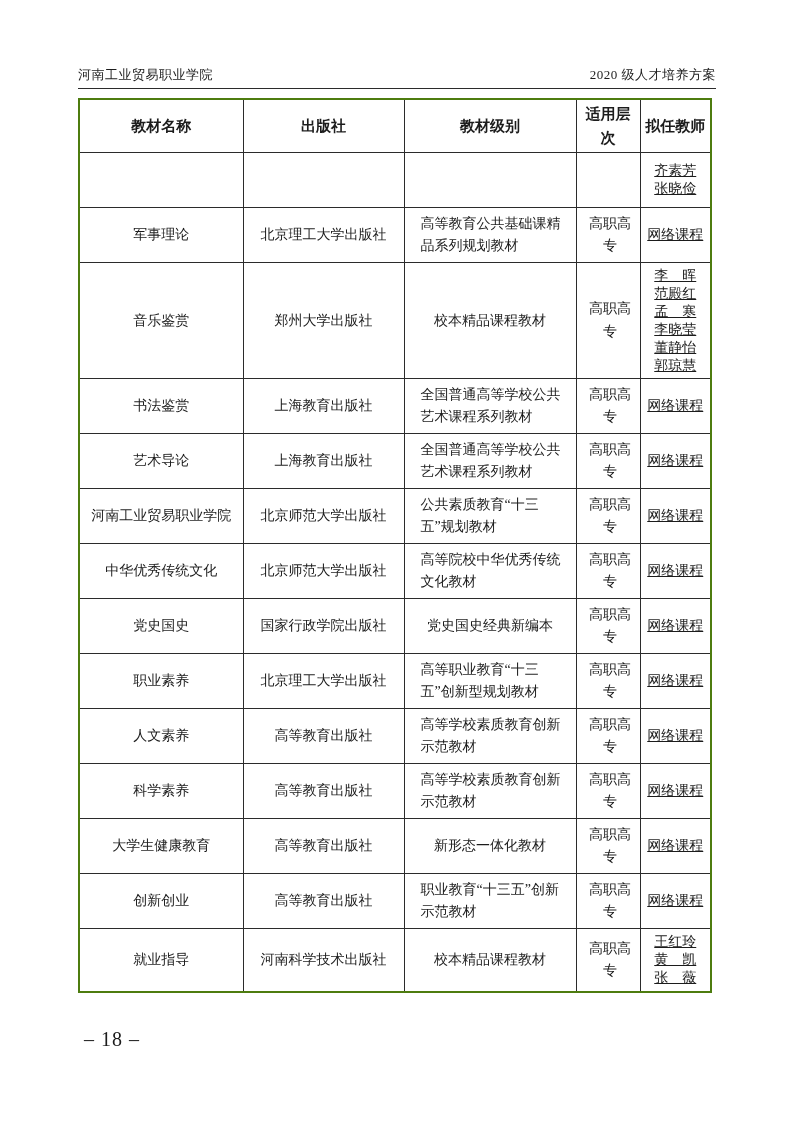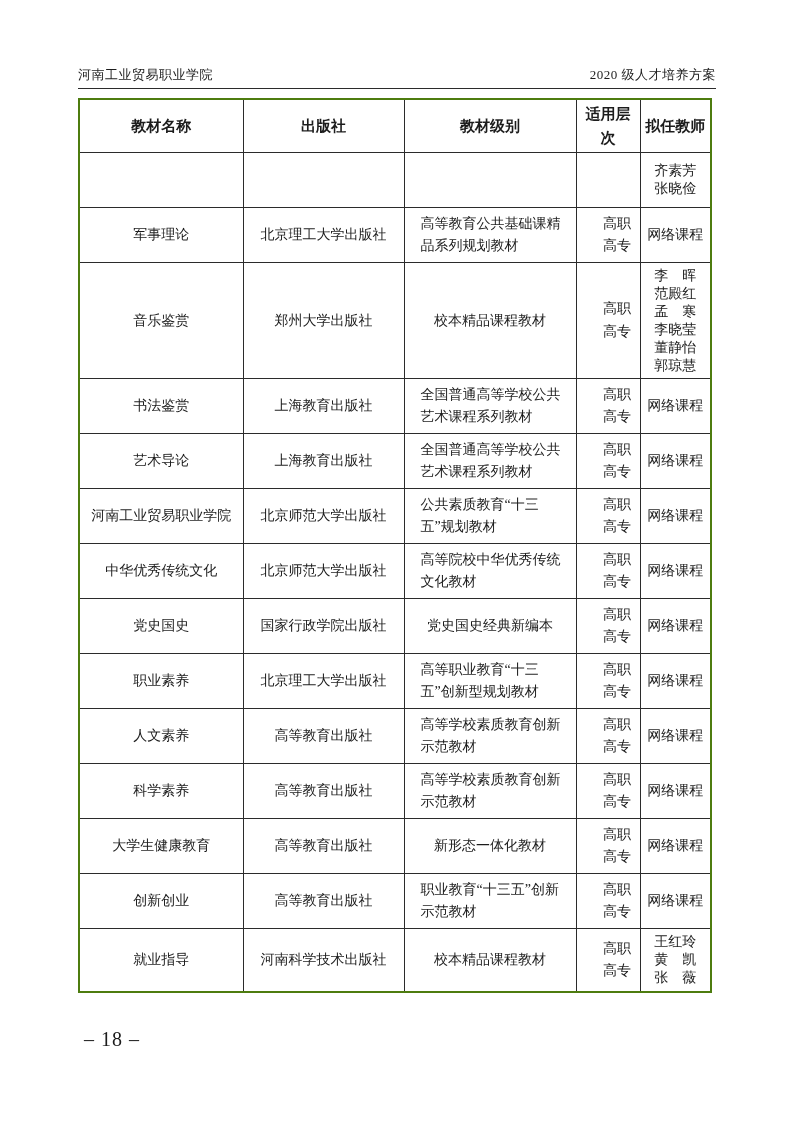--- a/index.html
+++ b/index.html
@@ -60,22 +60,22 @@
     height: 30px;
     padding: 2px 2px;
     border-bottom: 1.5px solid #2b2b2b;
   }
   .doc-table tbody td { height: 55px; }
   .doc-table td.cell-level.left {
     text-align: left;
     padding-left: 16px;
     padding-right: 10px;
   }
-  .doc-table td.cell-layer { padding-left: 20px; padding-right: 2px; margin-left: 48px; }
-  .doc-table td.cell-teachers { padding-left: 2px; padding-right: 2px; }
+  .doc-table td.cell-layer { padding-left: 6px; padding-right: 2px; margin-left: 48px; }
+  .doc-table td.cell-teachers { padding-left: 2px; padding-right: 2px; text-decoration: underline; }
   .cell-teachers .teacher-line { line-height: 1.28; }
   .page-number {
     position: absolute;
     left: 84px;
     top: 1028px;
     font-size: 20px;
     letter-spacing: 1px;
   }
 </style>
 </head>

